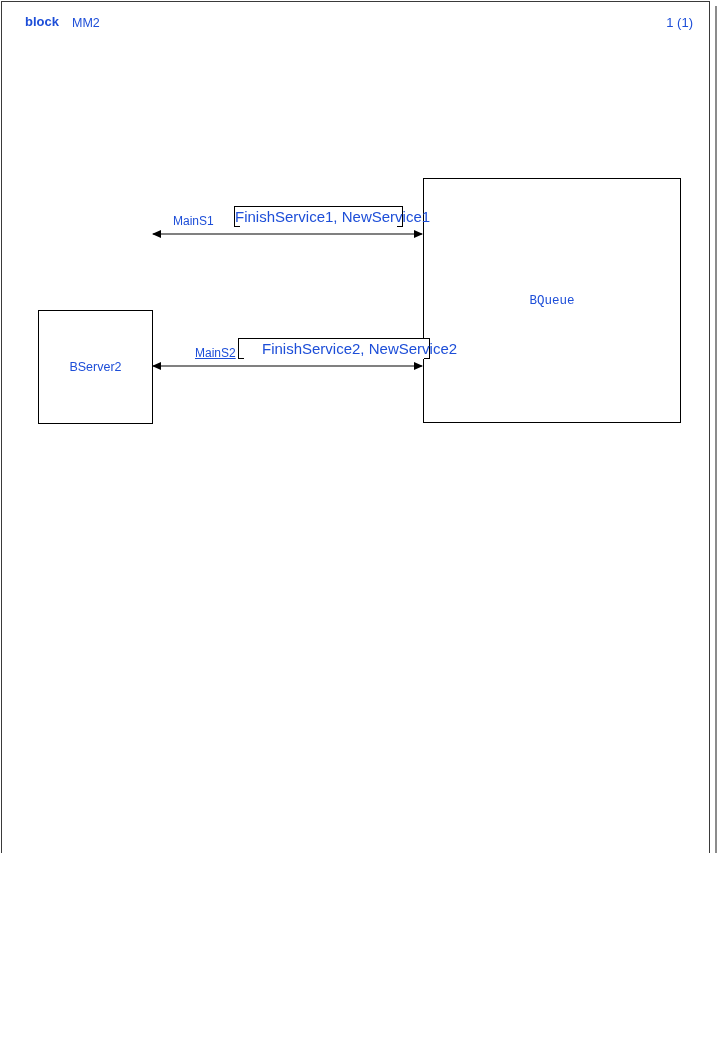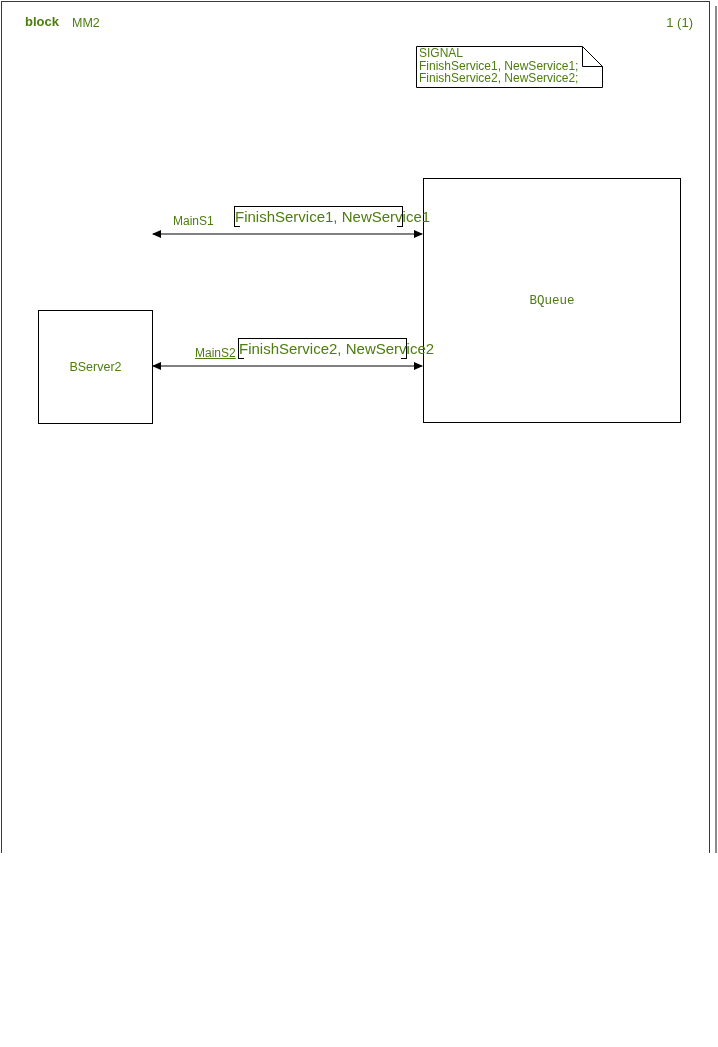--- a/index.html
+++ b/index.html
@@ -1,18 +1,18 @@
 <!DOCTYPE html>
 <html style="--symbol-border: #000000; --channel-line: #808080; --frame-border: #3a3a3a; --page-shadow: #8c8c8c;"><head>
 <meta charset="utf-8">
 <style>
   html,body { margin:0; padding:0; background:#ffffff; }
   .canvas {
     position:relative; width:718px; height:853px; background:#ffffff;
-    font-family:"Liberation Sans", sans-serif; color:#4d7c0f;
+    font-family:"Liberation Sans", sans-serif; color:#1d4ed8;
     overflow:hidden;
   }
   .frame {
     position:absolute; left:1px; top:1px; width:707px; height:1039px;
     border:1px solid var(--frame-border,#3a3a3a); background:#fff;
   }
   .shadow-b { position:absolute; left:3px; top:1042px; width:715px; height:4px; background:var(--page-shadow,#8c8c8c); }
   .shadow-r { position:absolute; left:715px; top:6px; width:2px; height:1036px; background:var(--page-shadow,#8c8c8c); }
 
   .hdr-kind { position:absolute; left:25px; top:14px; font-size:13px; font-weight:bold; }
@@ -59,45 +59,34 @@
     background:#fff; text-align:center; font-size:15px; line-height:19px;
     white-space:nowrap;
   }
   .siglist::before, .siglist::after {
     content:""; position:absolute; bottom:0; width:5px; height:1px;
     background:var(--symbol-border,#000);
   }
   .siglist::before { left:0; }
   .siglist::after  { right:0; }
   .s1 { left:234px; top:206px; width:167px; }
-  .s2 { left:238px; top:338px; width:167px; }
+  .s2 { left:238px; top:338px; width:167px;padding-left:23px; }
 </style>
 </head>
 <body>
 
 <div class="canvas">
   <div class="frame"></div>
   <div class="shadow-b"></div>
   <div class="shadow-r"></div>
 
   <div class="hdr-kind">block</div>
   <div class="hdr-name">MM2</div>
   <div class="hdr-page">1 (1)</div>
 
-  <div class="note">
-    <svg width="187" height="42" viewBox="0 0 187 42">
-      <polygon points="0.5,0.5 166.5,0.5 186.5,20.5 186.5,41.5 0.5,41.5" fill="#ffffff" stroke="#000000" stroke-width="1"></polygon>
-      <polyline points="166.5,0.5 166.5,20.5 186.5,20.5" fill="none" stroke="#000000" stroke-width="1"></polyline>
-    </svg>
-    <div class="note-text">
-      <div>SIGNAL</div>
-      <div>FinishService1, NewService1;</div>
-      <div>FinishService2, NewService2;</div>
-    </div>
-  </div>
 
   <div class="block b2">
     <span>BServer2</span>
   </div>
   <div class="block bq">
     <span>BQueue</span>
   </div>
 
   <div class="ch-line ch1"></div>
   <div class="arrow left a1l"></div>

